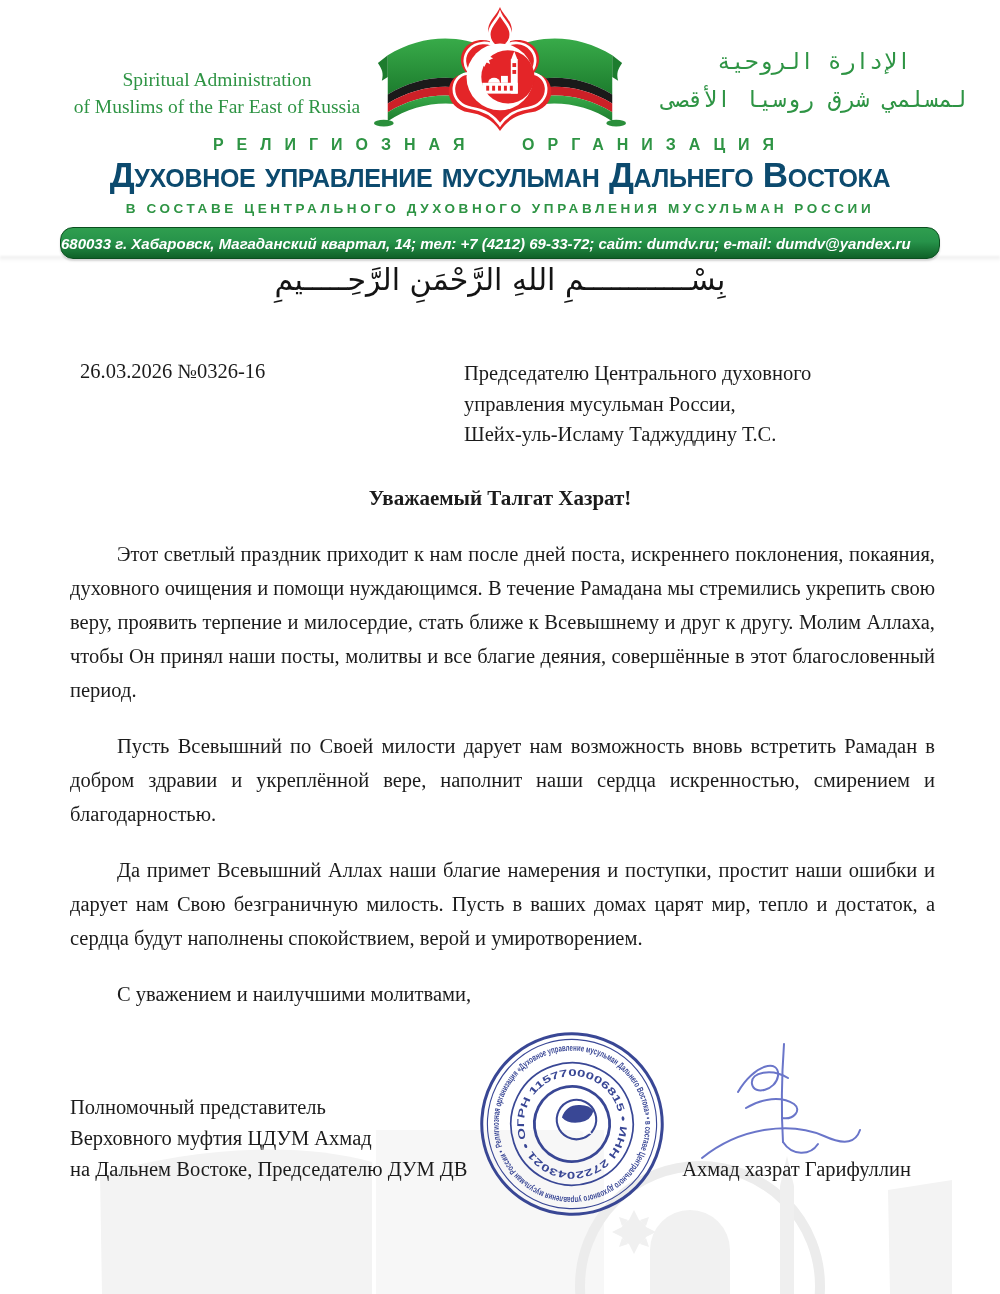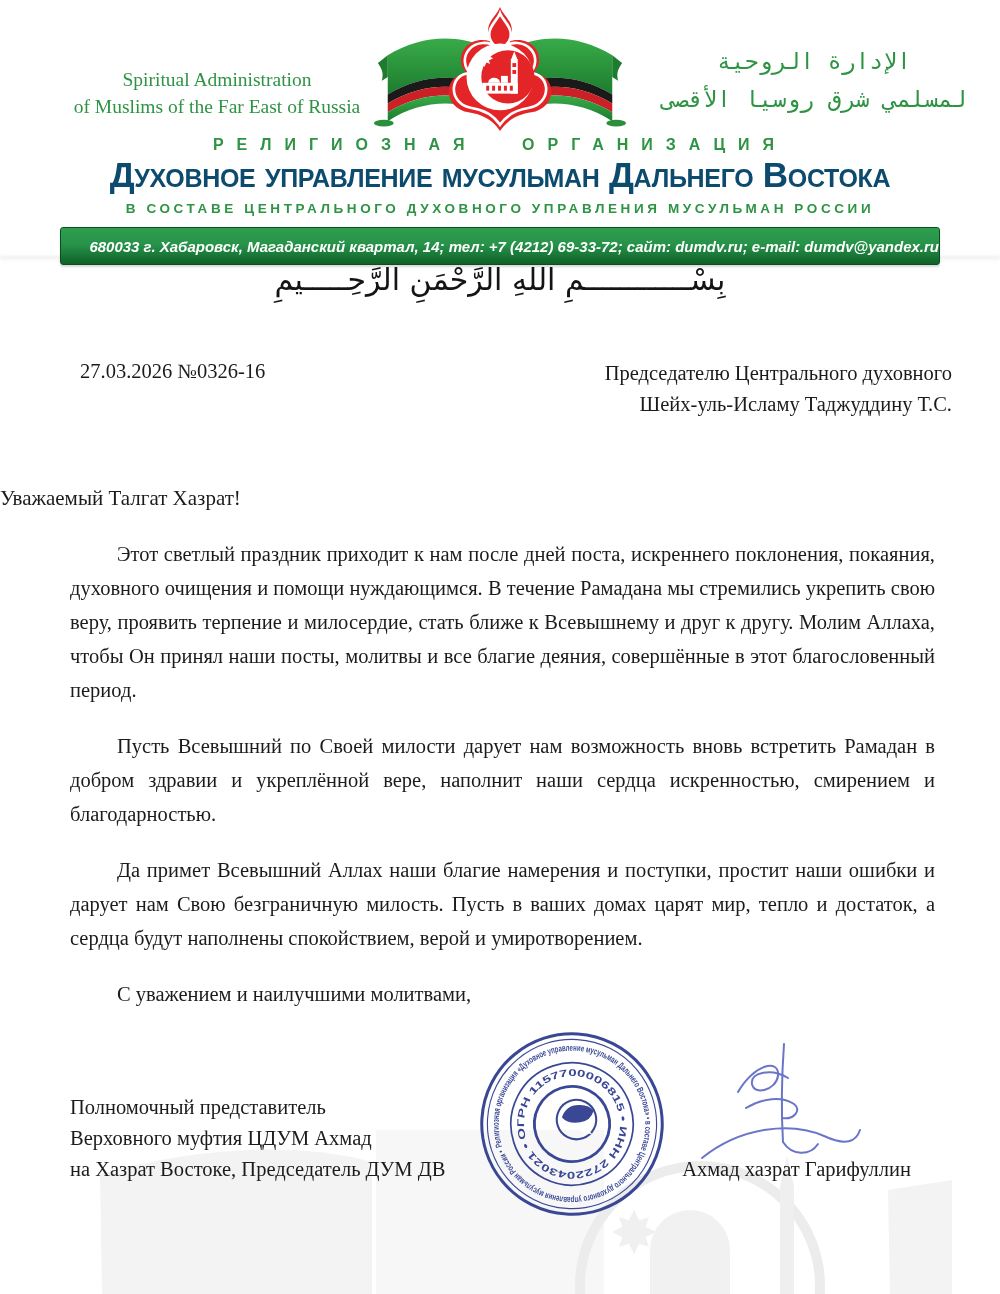--- a/index.html
+++ b/index.html
@@ -33,24 +33,24 @@
     font-family:"Liberation Sans", sans-serif; font-weight:700; font-size:35px;
     letter-spacing:-0.3px; font-variant-caps:small-caps; color:#0c4a6e; z-index:1;
     line-height:46px;
   }
   .parent-org {
     position:absolute; left:0; top:201px; width:100%; text-align:center;
     font-family:"Liberation Sans", sans-serif; font-weight:700; font-size:13.5px;
     letter-spacing:3.6px; color:#2e9444; z-index:1;
   }
   .contact-bar {
-    position:absolute; left:60px; top:227px; width:880px; height:38px; z-index:1;
+    position:absolute; left:60px; top:227px; width:880px; height:32px; z-index:1;
     background:linear-gradient(180deg,#2f9e4f 0%,#27934a 45%,#0f6128 100%);
-    border:1px solid #0b4e1f; border-radius:3px;
-    display:flex; align-items:center; justify-content:flex-end;
+    border:1px solid #0b4e1f; border-radius:13px;
+    display:flex; align-items:center; justify-content:flex-start;
     box-shadow:0 2px 2px rgba(0,0,0,0.15);
   }
   .contact-bar span {
     font-family:"Liberation Sans", sans-serif; font-style:italic; font-weight:700;
     font-size:15px; color:#ffffff; white-space:nowrap;
   }
   .header-smudge {
     position:absolute; left:0; top:256px; width:100%; height:6px; z-index:0;
     background:linear-gradient(180deg,rgba(0,0,0,0.07),rgba(0,0,0,0)); filter:blur(1px);
   }
@@ -59,27 +59,27 @@
     position:absolute; left:0; top:262px; width:100%; text-align:center;
     direction:rtl; font-family:"DejaVu Sans", sans-serif; font-size:30px;
     color:#141414; z-index:1; letter-spacing:0;
   }
   
   .date-number {
     position:absolute; left:80px; top:360px; font-size:20.5px; z-index:1;
     font-family:"Liberation Serif", serif;
   }
   .addressee {
-    position:absolute; right:48px; top:358px; width:480px; text-align:right;
+    position:absolute; right:56px; top:358px; width:480px; text-align:left;
     font-size:20.5px; line-height:30.5px; z-index:1;
   }
   
   .salutation {
-    position:absolute; left:0; top:486px; width:100%; text-align:left;
-    font-weight:400; font-size:21px; z-index:1;
+    position:absolute; left:0; top:486px; width:100%; text-align:center;
+    font-weight:700; font-size:21px; z-index:1;
   }
   .body-text {
     position:absolute; left:70px; top:537px; width:865px; z-index:1;
     font-size:20.5px; line-height:34px; text-align:justify;
   }
   .body-text p { text-indent:47px; margin-bottom:22px; }
   .body-text p.closing { margin-top:9px; margin-bottom:0; text-align:left; }
   
   .sig-block {
     position:absolute; left:70px; top:1092px; width:865px; z-index:1;
@@ -203,41 +203,42 @@
   <div class="org-ru">Духовное управление мусульман Дальнего Востока</div>
   <div class="parent-org">В СОСТАВЕ ЦЕНТРАЛЬНОГО ДУХОВНОГО УПРАВЛЕНИЯ МУСУЛЬМАН РОССИИ</div>
 
   <div class="contact-bar">
     <span>680033 г. Хабаровск, Магаданский квартал, 14; тел: +7 (4212) 69-33-72; сайт: dumdv.ru; e-mail: dumdv@yandex.ru</span>
   </div>
   <div class="header-smudge"></div>
 
   <div class="bismillah">بِسْــــــــــــمِ اللهِ الرَّحْمَنِ الرَّحِـــــيمِ</div>
 
-  <div class="date-number">27.03.2026 №0326-16</div>
+  <div class="date-number">26.03.2026 №0326-16</div>
 
   <div class="addressee">
     <div>Председателю Центрального духовного</div>
+    <div>управления мусульман России,</div>
     <div>Шейх-уль-Исламу Таджуддину Т.С.</div>
   </div>
 
   <div class="salutation">Уважаемый Талгат Хазрат!</div>
 
   <div class="body-text">
     <p>Этот светлый праздник приходит к нам после дней поста, искреннего поклонения, покаяния, духовного очищения и помощи нуждающимся. В течение Рамадана мы стремились укрепить свою веру, проявить терпение и милосердие, стать ближе к Всевышнему и друг к другу. Молим Аллаха, чтобы Он принял наши посты, молитвы и все благие деяния, совершённые в этот благословенный период.</p>
     <p>Пусть Всевышний по Своей милости дарует нам возможность вновь встретить Рамадан в добром здравии и укреплённой вере, наполнит наши сердца искренностью, смирением и благодарностью.</p>
     <p>Да примет Всевышний Аллах наши благие намерения и поступки, простит наши ошибки и дарует нам Свою безграничную милость. Пусть в ваших домах царят мир, тепло и достаток, а сердца будут наполнены спокойствием, верой и умиротворением.</p>
     <p class="closing">С уважением и наилучшими молитвами,</p>
   </div>
 
   <div class="sig-block">
     <div>Полномочный представитель</div>
     <div>Верховного муфтия ЦДУМ Ахмад</div>
     <div class="sig-row">
-      <span>на Хазрат Востоке, Председатель ДУМ ДВ</span>
+      <span>на Дальнем Востоке, Председателю ДУМ ДВ</span>
       <span class="sig-name">Ахмад хазрат Гарифуллин</span>
     </div>
   </div>
 
   <svg class="seal" viewBox="0 0 200 200" aria-hidden="true">
     <defs>
       <path id="sealOuterPath" d="M100,100 m-78,0 a78,78 0 1,1 156,0 a78,78 0 1,1 -156,0"></path>
       <path id="sealInnerPath" d="M100,100 m-51,0 a51,51 0 1,1 102,0 a51,51 0 1,1 -102,0"></path>
     </defs>
     <g transform="rotate(-18 100 100)" fill="none" stroke="#2b3a8e">

